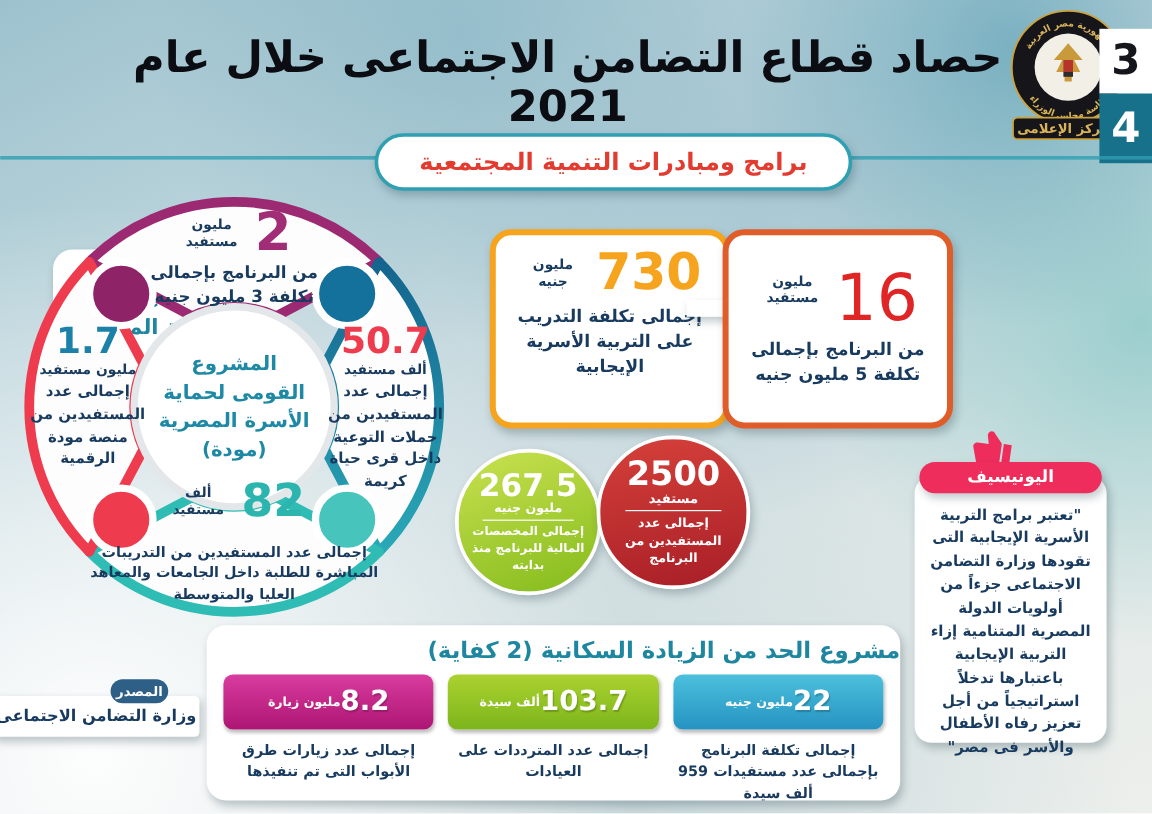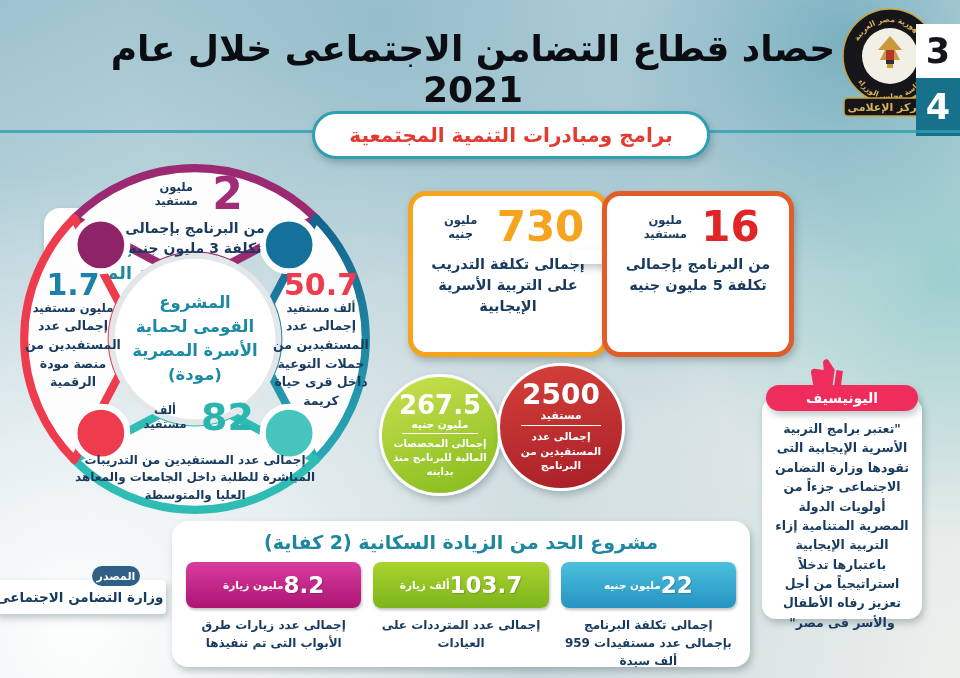--- a/index.html
+++ b/index.html
@@ -44,21 +44,21 @@
   .q-bottom{top:242px;right:16%;width:68%;}
   .q-bottom .big{font-size:38px;font-weight:700;color:#2bb5ae;line-height:1;}
   .q-bottom .desc{font-size:12px;line-height:1.45;margin-top:16px;}
   .center-label{left:50%;top:50%;transform:translate(-50%,-50%);width:138px;text-align:center;
     color:#1e89a5;font-weight:700;font-size:16.5px;line-height:1.45;}
   
   .stat-box{background:#fff;border-radius:18px;padding:10px 10px 6px;text-align:center;}
   .box730{left:408px;top:191px;width:170px;height:140px;border:5px solid #f6a31d;}
   .box730 .big{font-size:42px;font-weight:700;color:#f6a31d;line-height:1;}
   .box16{left:602px;top:191px;width:162px;height:140px;border:5px solid #e05c28;}
-  .box16 .big{font-size:42px;font-weight:700;color:#df2526;line-height:1;}
+  .box16 .big{font-size:54px;font-weight:400;color:#df2526;line-height:1;margin-top:16px;}
   .stat-box .desc{font-size:14.5px;line-height:1.45;margin-top:6px;}
   .connector{left:572px;top:250px;width:34px;height:14px;background:#fff;}
   .waai-label{left:44px;top:208px;width:156px;height:104px;background:#fff;border-radius:16px;
     display:flex;align-items:center;justify-content:center;text-align:center;
     color:#1f86a0;font-size:17.5px;font-weight:700;line-height:1.5;}
   
   .stat-circle{border-radius:50%;border:3px solid #fff;color:#fff;display:flex;flex-direction:column;
     align-items:center;justify-content:center;text-align:center;}
   .circ-green{left:379px;top:374px;width:116px;height:116px;background:linear-gradient(160deg,#c9e150,#84bb1c);z-index:2;}
   .circ-green .big{font-size:26px;font-weight:700;line-height:1;}
@@ -75,21 +75,21 @@
   
   .thumb{left:796px;top:352px;width:60px;height:40px;z-index:4;}
   .unicef-pill{left:766px;top:385px;width:152px;height:26px;background:#ee2d5c;border-radius:13px;
     display:flex;align-items:center;justify-content:center;color:#fff;font-size:14px;font-weight:700;z-index:4;}
   .unicef-quote{left:762px;top:397px;width:160px;height:222px;background:#fff;border-radius:14px;
     padding:22px 10px 8px;box-sizing:border-box;text-align:center;color:#173a5e;
     font-size:12.5px;font-weight:700;line-height:1.55;z-index:3;}
   
   .pop-panel{left:172px;top:521px;width:578px;height:146px;background:#fff;border-radius:16px;
     padding-top:10px;box-sizing:border-box;z-index:2;}
-  .pop-title{text-align:center;color:#1f86a0;font-size:19px;font-weight:700;}
+  .pop-title{color:#1f86a0;font-size:19px;font-weight:700;}
   .pop-cols{display:flex;justify-content:space-between;padding:9px 14px 0;gap:12px;}
   .pop-col{width:176px;text-align:center;}
   .pop-card{height:46px;border-radius:8px;display:flex;flex-direction:row;align-items:center;
     justify-content:center;color:#fff;box-shadow:1px 2px 3px rgba(0,0,0,.25);}
   .pop-card .big{font-size:23px;font-weight:700;line-height:1;text-shadow:1px 1px 1px rgba(0,0,0,.2);}
   .pop-card .cunit{font-size:10.5px;font-weight:700;}
   .card-teal{background:linear-gradient(180deg,#4cc0dc,#2593c2);}
   .card-green{background:linear-gradient(180deg,#abd22f,#7cb51c);}
   .card-magenta{background:linear-gradient(180deg,#d93c9f,#ad1573);}
   .pop-caption{margin-top:8px;font-size:12px;font-weight:700;color:#173a5e;line-height:1.5;}
@@ -229,21 +229,21 @@
       <div class="pop-col">
         <div class="pop-card card-teal">
           <div class="big">22</div>
           <div class="cunit">مليون جنيه</div>
         </div>
         <div class="pop-caption">إجمالى تكلفة البرنامج بإجمالى عدد مستفيدات 959 ألف سيدة</div>
       </div>
       <div class="pop-col">
         <div class="pop-card card-green">
           <div class="big">103.7</div>
-          <div class="cunit">ألف زيارة</div>
+          <div class="cunit">ألف سيدة</div>
         </div>
         <div class="pop-caption">إجمالى عدد المترددات على العيادات</div>
       </div>
       <div class="pop-col">
         <div class="pop-card card-magenta">
           <div class="big">8.2</div>
           <div class="cunit">مليون زيارة</div>
         </div>
         <div class="pop-caption">إجمالى عدد زيارات طرق الأبواب التى تم تنفيذها</div>
       </div>

